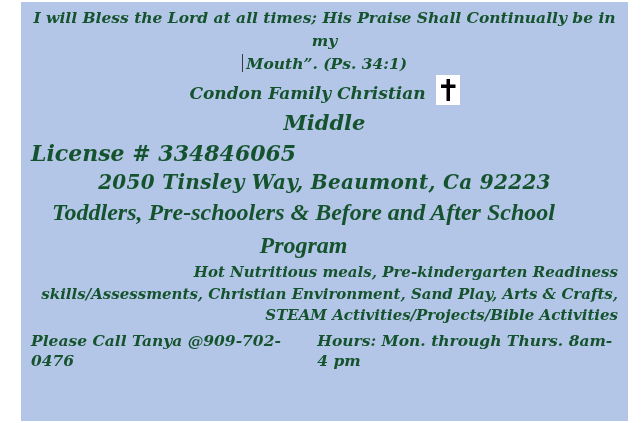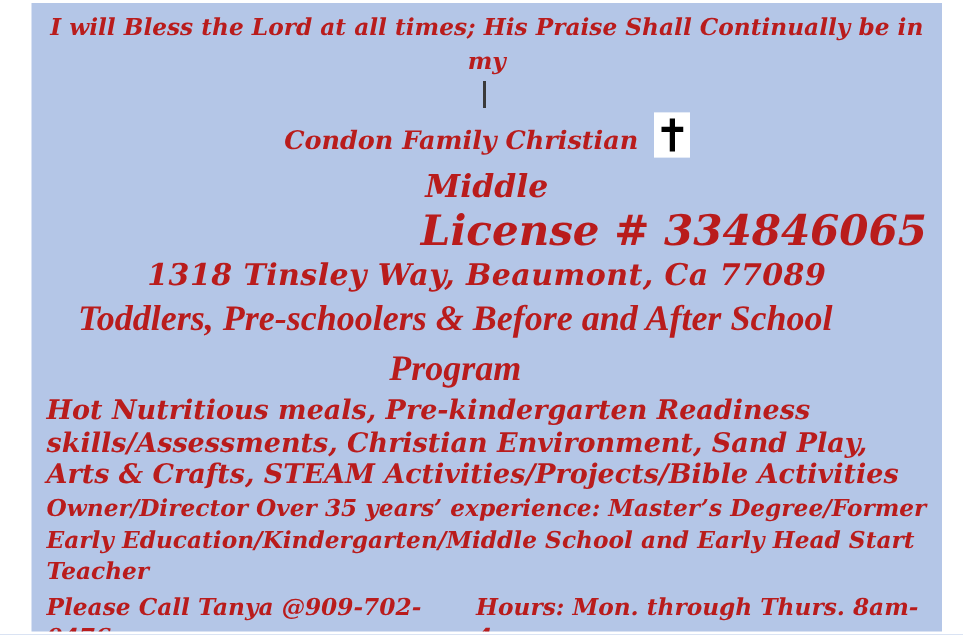--- a/index.html
+++ b/index.html
@@ -16,21 +16,21 @@
   }
   .flyer {
     position: absolute;
     left: 21px;
     top: 2px;
     width: 607px;
     height: 419px;
     background: #b4c6e7;
     box-sizing: border-box;
     padding: 4px 10px 0 10px;
-    color: #b91c1c;
+    color: #14532d;
     font-style: italic;
     font-weight: bold;
     overflow: hidden;
   }
   .flyer p { margin: 0; }
 
   .verse {
     font-size: 15.5px;
     line-height: 23px;
     text-align: center;
@@ -57,44 +57,44 @@
   }
   .cross-box {
     display: inline-block;
     width: 24px;
     height: 30px;
     background: #ffffff;
     vertical-align: -6px;
     margin-left: 10px;
   }
   .license {
-    font-size: 28px;
+    font-size: 22px;
     line-height: 30px;
-    text-align: right;
+    text-align: left;
     margin-top: 5px;
   }
   .address {
     font-size: 20px;
     line-height: 28px;
     text-align: center;
     margin-top: 5px;
     letter-spacing: 0.3px;
   }
   .program {
     font-size: 24px;
     line-height: 33px;
     text-align: center;
     margin: 4px auto 0 auto;
     max-width: 545px;
     font-family: Liberation Serif, serif;
   }
   .features {
-    font-size: 18px;
+    font-size: 15px;
     line-height: 21.5px;
-    text-align: left;
+    text-align: right;
     margin-top: 10px;
   }
   .experience {
     font-size: 15.5px;
     line-height: 21px;
     text-align: left;
     margin-top: 9px;
   }
   .contact-row {
     font-size: 15.5px;
@@ -105,41 +105,40 @@
     text-align: left;
   }
 </style>
 </head>
 <body>
 
 <div class="flyer">
 
   <p class="verse">
     <span>I will Bless the Lord at all times; His Praise Shall Continually be in my</span><br>
-    <span class="text-cursor"></span>
+    <span class="text-cursor"></span><span>Mouth”. (Ps. 34:1)</span>
   </p>
 
   <p class="org-line">
     <span>Condon Family Christian</span><span class="cross-box"><svg width="24" height="30" viewBox="0 0 24 30" xmlns="http://www.w3.org/2000/svg">
           <rect x="0" y="0" width="24" height="30" fill="#ffffff"></rect>
           <rect x="10.5" y="4" width="3.5" height="22" fill="#000000"></rect>
           <rect x="5" y="9.5" width="14.5" height="3.5" fill="#000000"></rect>
         </svg></span>
   </p>
 
   <p class="org-line2">Middle</p>
 
   <p class="license">License # 334846065</p>
 
-  <p class="address">1318 Tinsley Way, Beaumont, Ca 77089</p>
+  <p class="address">2050 Tinsley Way, Beaumont, Ca 92223</p>
 
   <p class="program">Toddlers, Pre-schoolers &amp; Before and After School Program</p>
 
   <p class="features">Hot Nutritious meals, Pre-kindergarten Readiness skills/Assessments, Christian Environment, Sand Play, Arts &amp; Crafts, STEAM Activities/Projects/Bible Activities</p>
 
-  <p class="experience">Owner/Director Over 35 years’ experience: Master’s Degree/Former Early Education/Kindergarten/Middle School and Early Head Start Teacher</p>
 
   <div class="contact-row">
     <span>Please Call Tanya @909-702-0476</span>
     <span>Hours: Mon. through Thurs. 8am-4 pm</span>
   </div>
 
 </div>
 
 </body></html>

